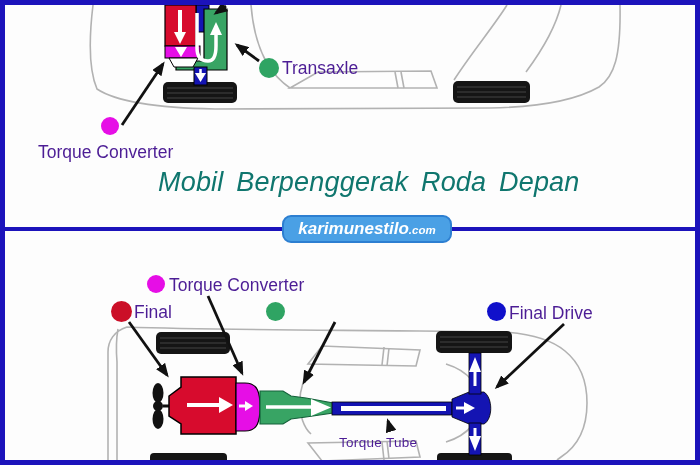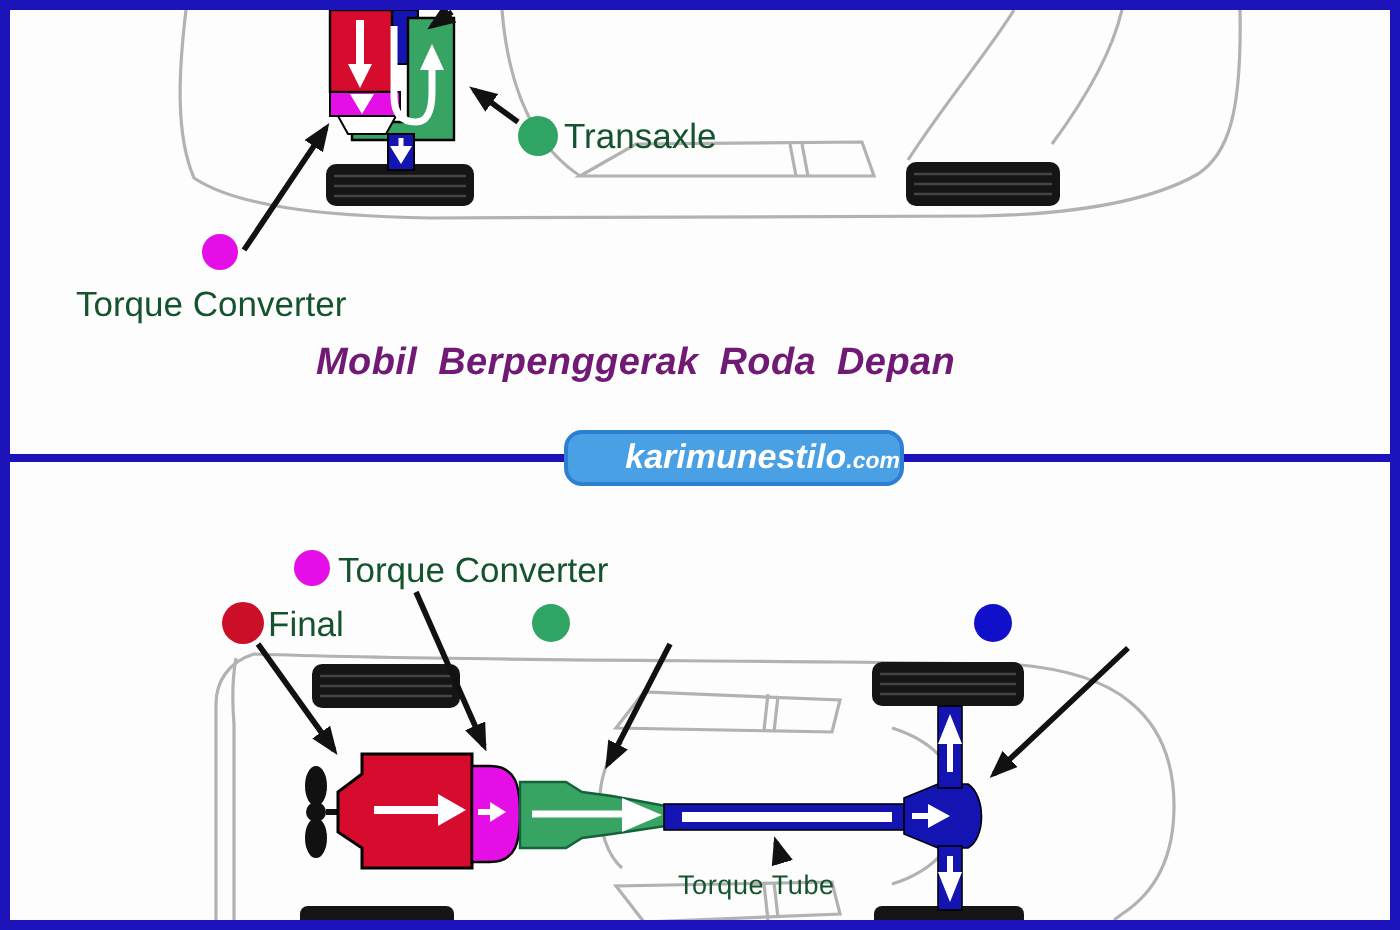--- a/index.html
+++ b/index.html
@@ -13,36 +13,36 @@
     border:5px solid #1c13bb;box-sizing:border-box;
     pointer-events:none;z-index:40;
   }
   .divider{
     position:absolute;left:0;top:227px;width:700px;height:4px;
     background:#1c13bb;z-index:10;
   }
   .scene{position:absolute;z-index:5;}
   .lbl{
     position:absolute;z-index:20;white-space:nowrap;
-    font-size:17.5px;line-height:18px;color:#14532d;
+    font-size:17.5px;line-height:18px;color:#4c1d95;
   }
   .lbl-small{font-size:13.5px;line-height:14px;letter-spacing:.3px;}
   .dot{
     position:absolute;z-index:20;border-radius:50%;
   }
   .title{
     position:absolute;z-index:20;white-space:nowrap;
-    font-size:19px;line-height:28px;font-weight:bold;font-style:italic;
-    color:#701a75;letter-spacing:.2px;word-spacing:5px;
+    font-size:27px;line-height:28px;font-weight:normal;font-style:italic;
+    color:#0f766e;letter-spacing:.2px;word-spacing:5px;
   }
   .badge{
     position:absolute;left:282px;top:215px;width:170px;height:28px;
     background:#4aa0e5;border:2px solid #2d7fd1;border-radius:9px;
     box-sizing:border-box;z-index:30;
-    display:flex;align-items:baseline;justify-content:flex-end;
+    display:flex;align-items:baseline;justify-content:center;
     color:#ffffff;font-style:italic;font-weight:bold;
   }
   .badge .main{font-size:17px;line-height:24px;}
   .badge .tld{font-size:11.5px;line-height:24px;}
 </style>
 </head>
 <body>
 
 <div class="stage">
 
@@ -181,17 +181,18 @@
 
   <span class="dot" style="left:147px;top:275px;width:18px;height:18px;background:#e60ee6;"></span>
   <div class="lbl" style="left:169px;top:276px;">Torque Converter</div>
 
   <span class="dot" style="left:111px;top:301px;width:21px;height:21px;background:#cb0f28;"></span>
   <div class="lbl" style="left:134px;top:303px;">Final</div>
 
   <span class="dot" style="left:266px;top:302px;width:19px;height:19px;background:#2fa463;"></span>
 
   <span class="dot" style="left:487px;top:302px;width:19px;height:19px;background:#1010cb;"></span>
+  <div class="lbl" style="left:509px;top:304px;">Final Drive</div>
 
   <div class="lbl lbl-small" style="left:339px;top:436px;">Torque Tube</div>
 
   <div class="frame"></div>
 </div>
 
 </body></html>

